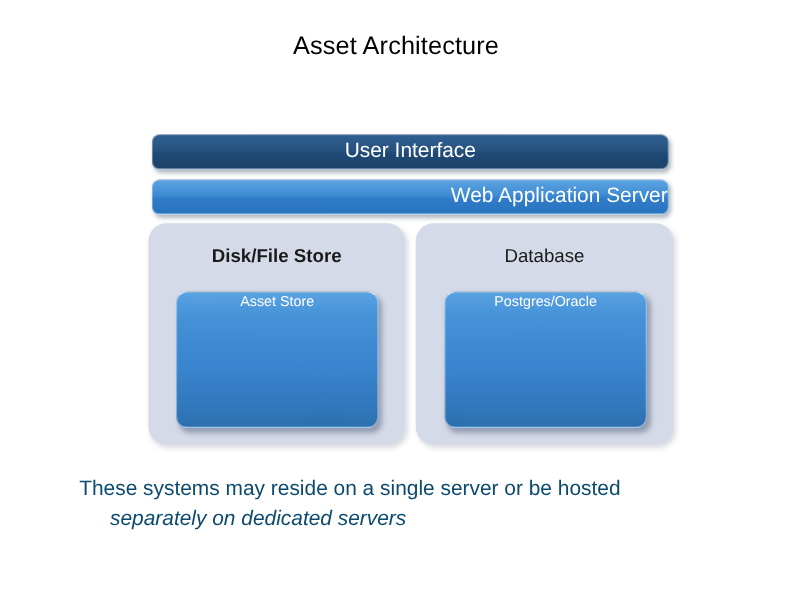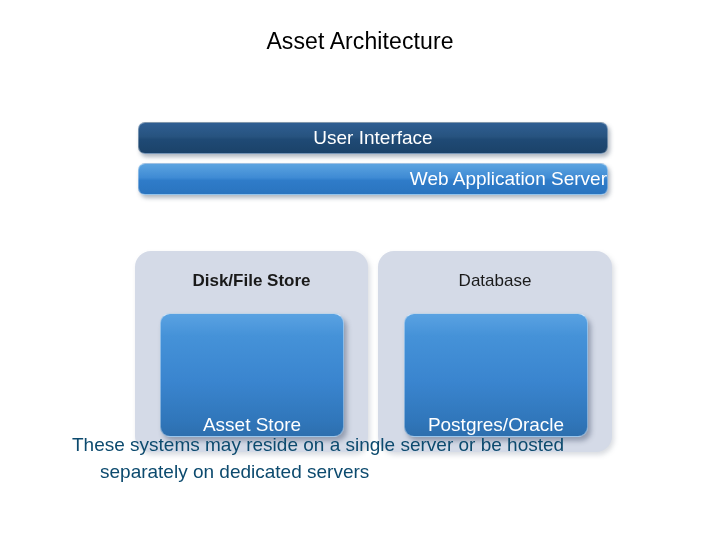--- a/index.html
+++ b/index.html
@@ -64,21 +64,20 @@
   }
 
   
   .group {
     position: absolute;
     top: 203px;
     height: 201px;
     background: #d4dae7;
     border-radius: 16px;
     box-shadow: 2px 3px 5px rgba(130, 140, 155, 0.30);
-    margin-top: 48px;
   }
 
   .group-left  { left: 135px; width: 233px; }
   .group-right { left: 378px; width: 234px; padding-left: 40px; }
 
   .group-label {
     position: absolute;
     top: 20px;
     left: 0;
     width: 100%;
@@ -88,24 +87,24 @@
   }
   .group-label.bold { font-weight: 700; }
 
   
   .node {
     position: absolute;
     top: 62px;
     height: 124px;
     border-radius: 10px;
     display: flex;
-    align-items: flex-end;
+    align-items: flex-start;
     justify-content: center;
     color: #ffffff;
-    font-size: 19px;
+    font-size: 13px;
     font-weight: 400;
     background: linear-gradient(180deg, #5aa2e2 0%, #4592d8 18%, #3a85cf 55%, #3076ba 88%, #2d6fae 100%);
     box-shadow: 3px 4px 5px rgba(70, 85, 110, 0.45);
     border: 1px solid rgba(255,255,255,0.40);
     border-top-color: rgba(255,255,255,0.70);
   }
 
   .node-left  { left: 25px; width: 184px; }
   .node-right { left: 26px; width: 184px; }
 
@@ -113,21 +112,21 @@
   .caption {
     position: absolute;
     left: 72px;
     top: 432px;
     width: 580px;
     font-size: 19px;
     line-height: 1.42;
     color: #0c4a6e;
     text-indent: 0;
   }
-  .caption .line2 { display: block; padding-left: 28px; }
+  .caption .line2 { display: block; padding-left: 28px; font-style: italic; }
 </style>
 </head>
 <body>
 
 <div class="slide">
 
   <div class="slide-title">Asset Architecture</div>
 
   <div class="bar bar-ui">
     <span>User Interface</span>

